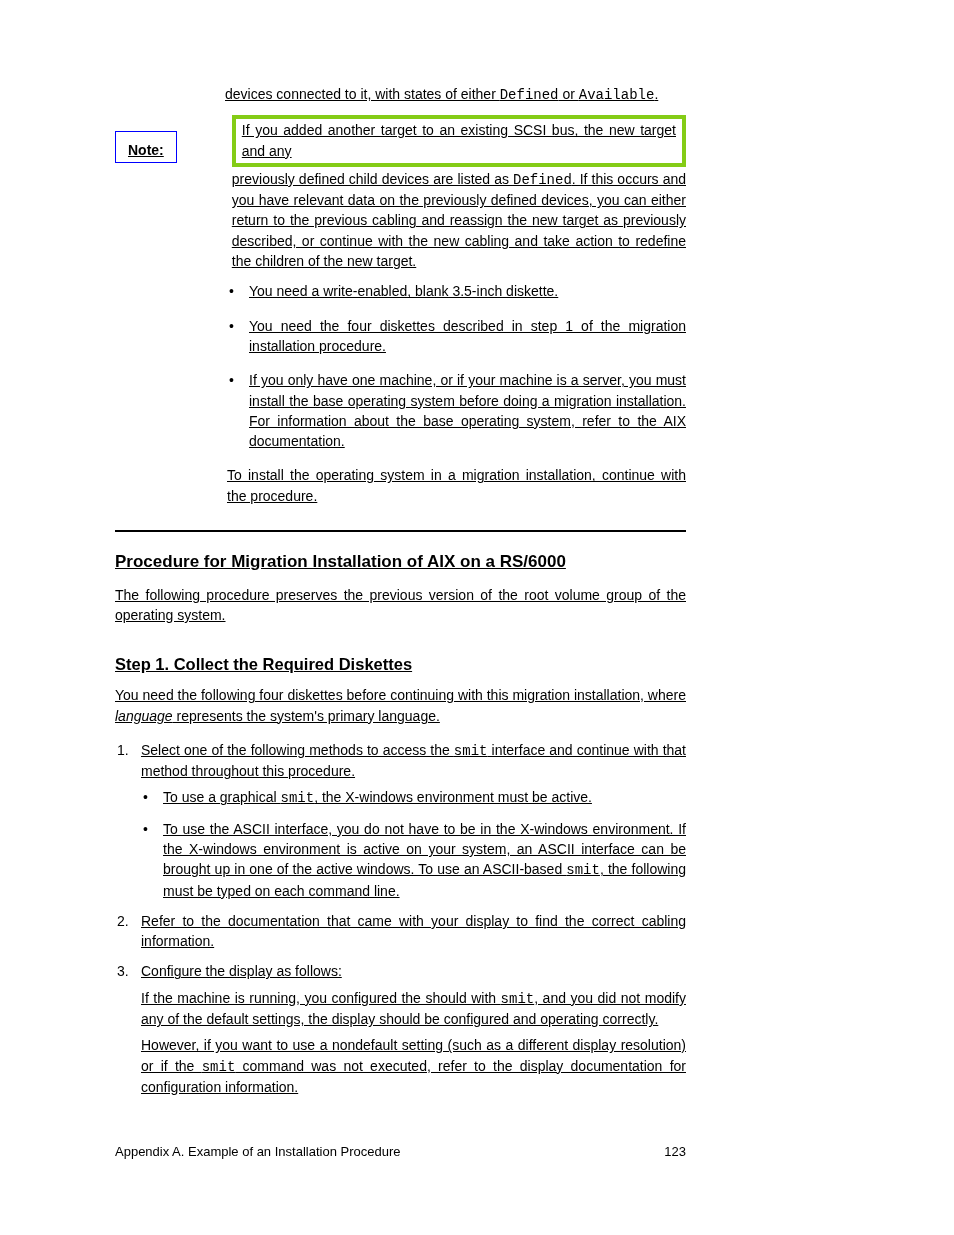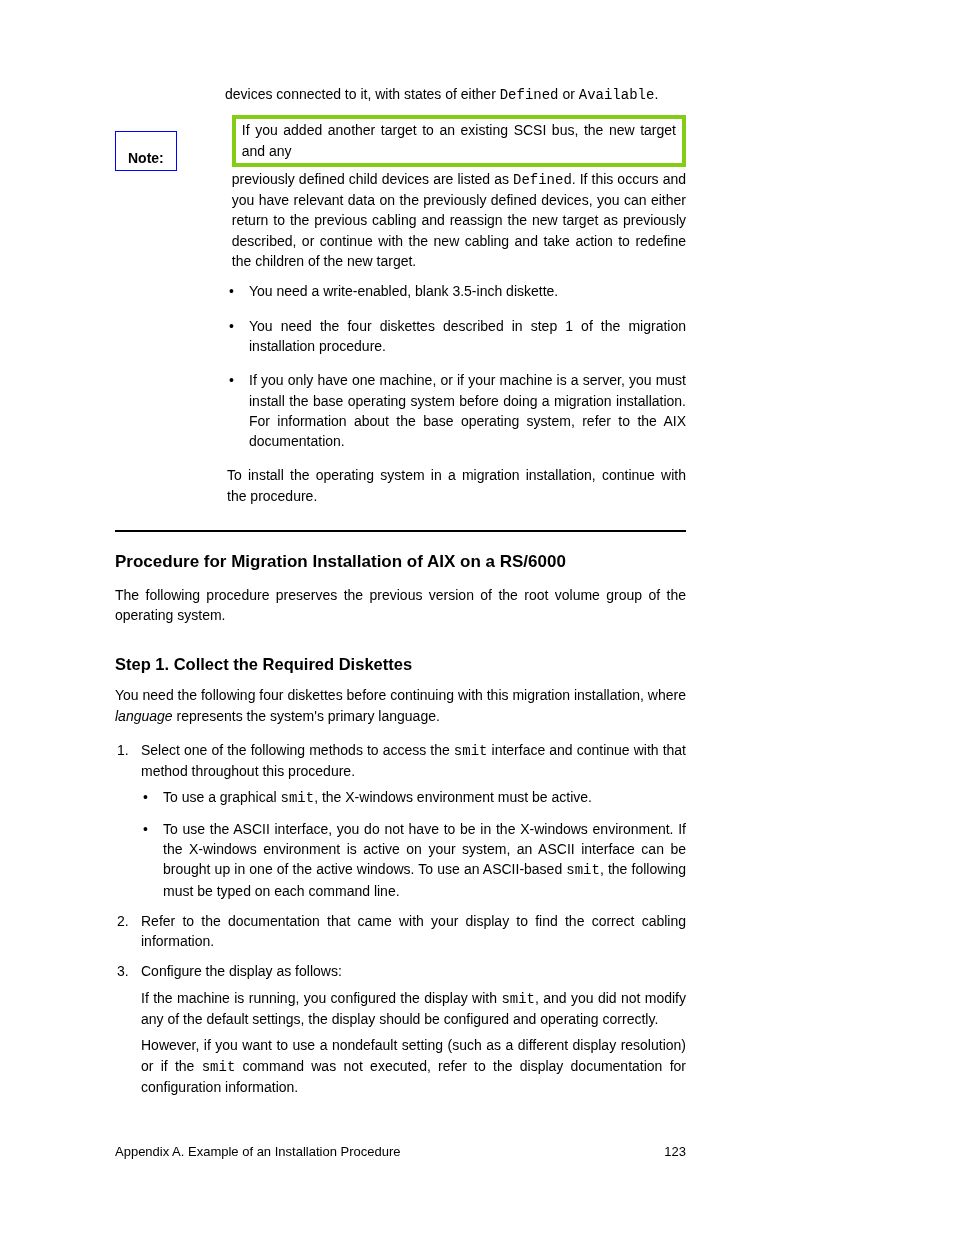--- a/index.html
+++ b/index.html
@@ -12,38 +12,39 @@
     font-family: "Helvetica Neue", Helvetica, Arial, sans-serif;
     font-size: 14px;
     color: #000000;
     line-height: 1.45;
   }
   .page {
     width: 806px;
     padding: 84px 120px 60px 115px;
     box-sizing: border-box;
     position: relative;
+    text-decoration: underline;
   }
   .mono {
     font-family: "Courier New", Courier, monospace;
     font-size: 14px;
   }
   .para1 {
     margin: 0 0 10px 0;
     text-align: justify;
     margin-left: 110px;
   }
   .note-row {
     display: flex;
     align-items: flex-start;
     margin-bottom: 8px;
   }
   .note-box {
     border: 1px solid #0000ff;
-    padding: 19px 12px 3px 12px;
+    padding: 11px 12px 3px 12px;
     font-weight: bold;
     font-size: 14px;
     margin-top: 16px;
     margin-right: 55px;
     line-height: 1.1;
   }
   .note-body {
     flex: 1;
     text-align: justify;
   }
@@ -201,21 +202,21 @@
     </ul>
   </li>
 
   <li>
     <span>Refer to the documentation that came with your display to find the correct cabling information.</span>
   </li>
 
   <li>
     <span>Configure the display as follows:</span>
     <p class="sub-para">
-      <span>If the machine is running, you configured the display with </span><span class="mono">smit</span><span>, and you did not modify any of the default settings, the display should be configured and operating correctly.</span>
+      <span>If the machine is running, you configured the should with </span><span class="mono">smit</span><span>, and you did not modify any of the default settings, the display should be configured and operating correctly.</span>
     </p>
     <p class="sub-para">
       <span>However, if you want to use a nondefault setting (such as a different display resolution) or if the </span><span class="mono">smit</span><span> command was not executed, refer to the display documentation for configuration information.</span>
     </p>
   </li>
 </ol>
 
 <div class="footer">
   <span class="left">Appendix A. Example of an Installation Procedure</span>
   <span class="right">123</span>

